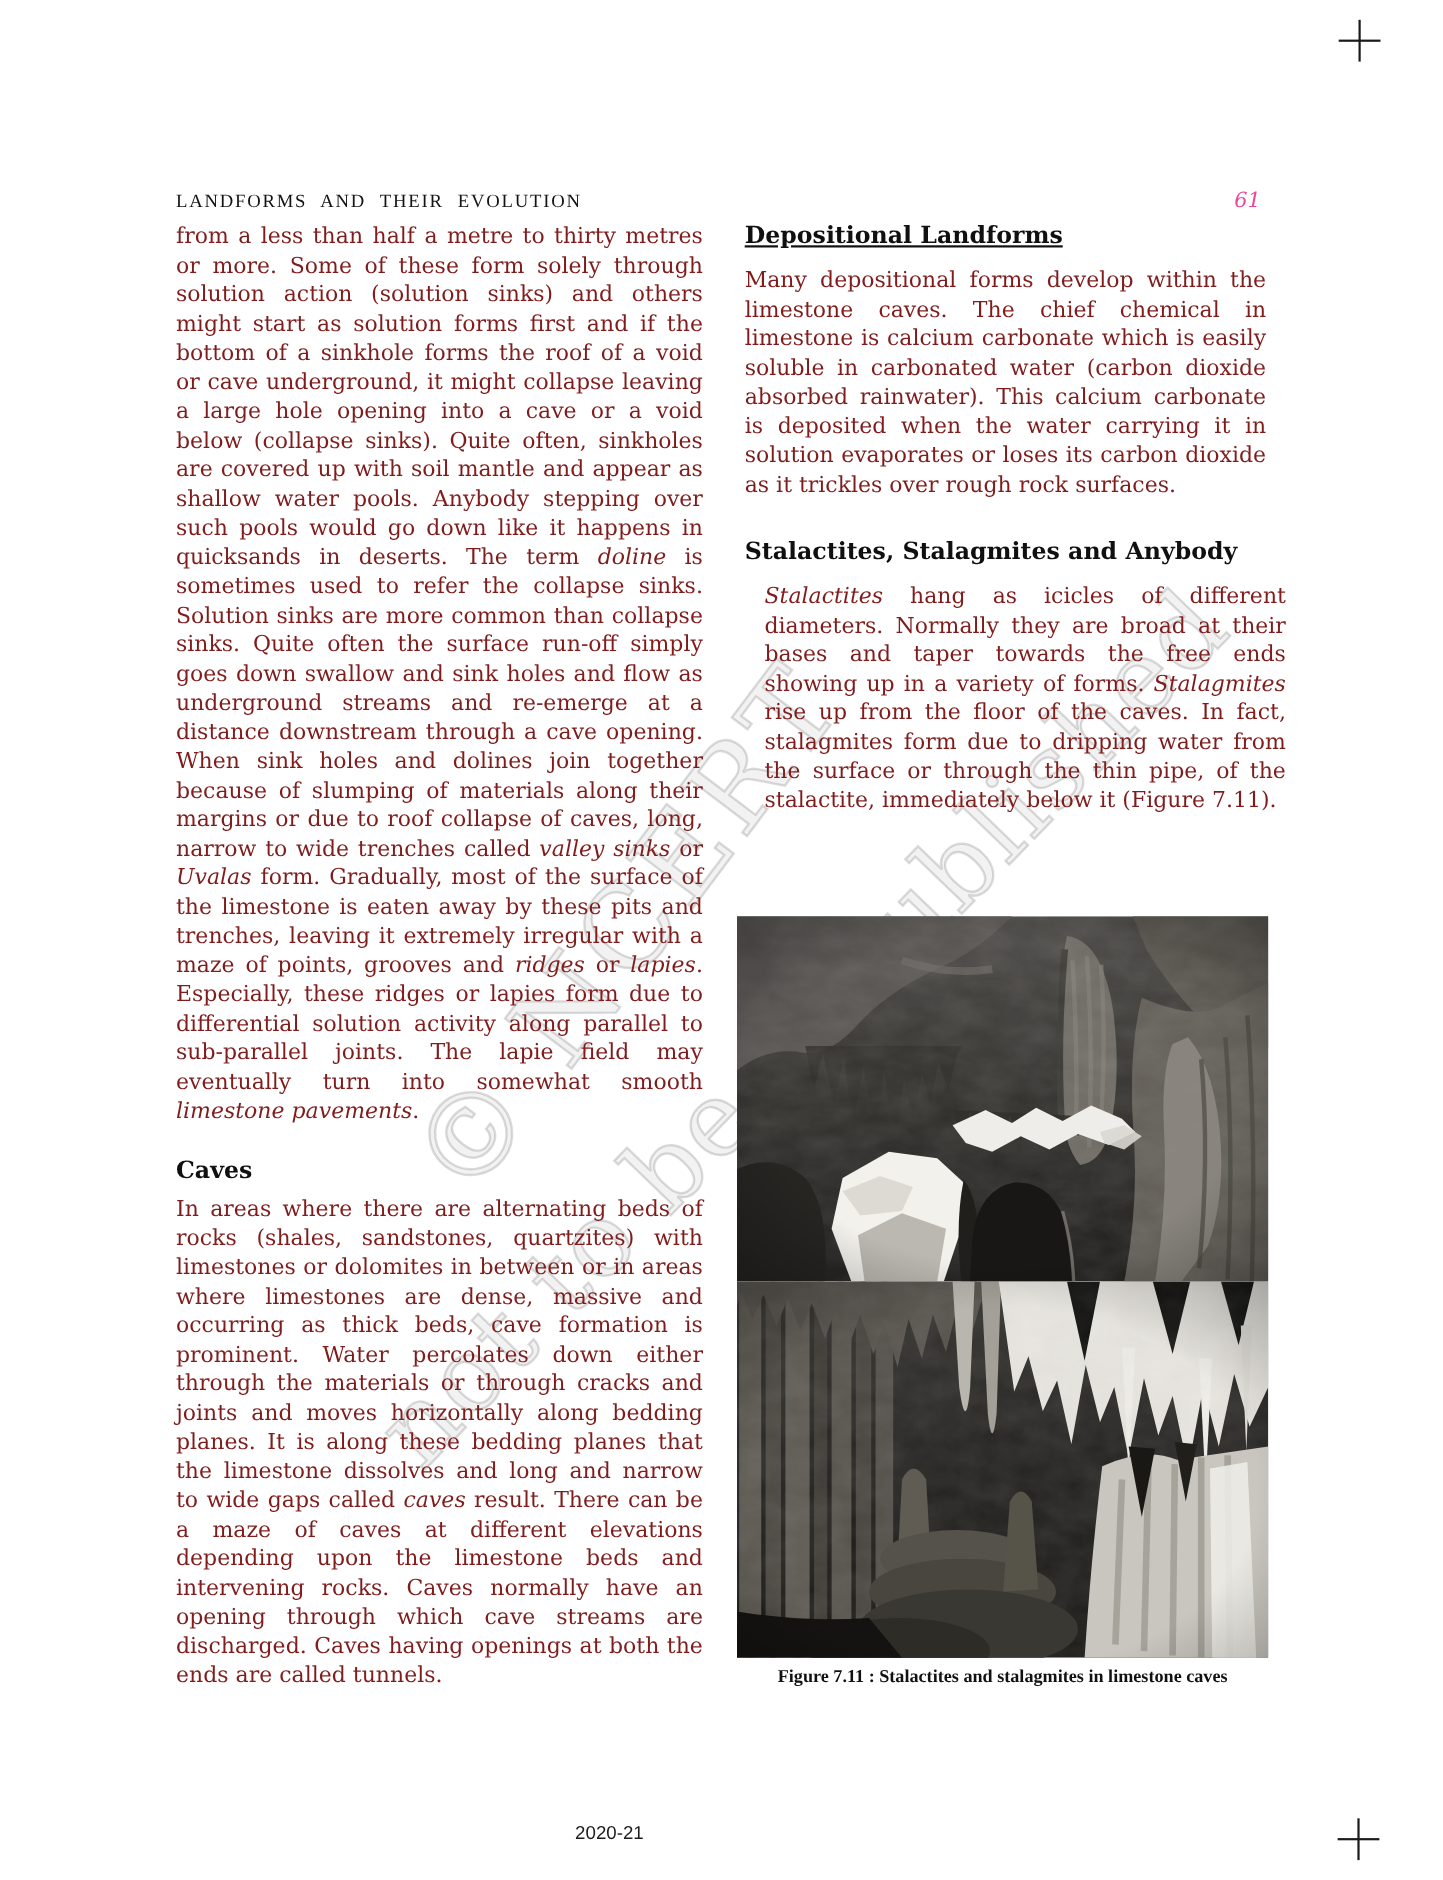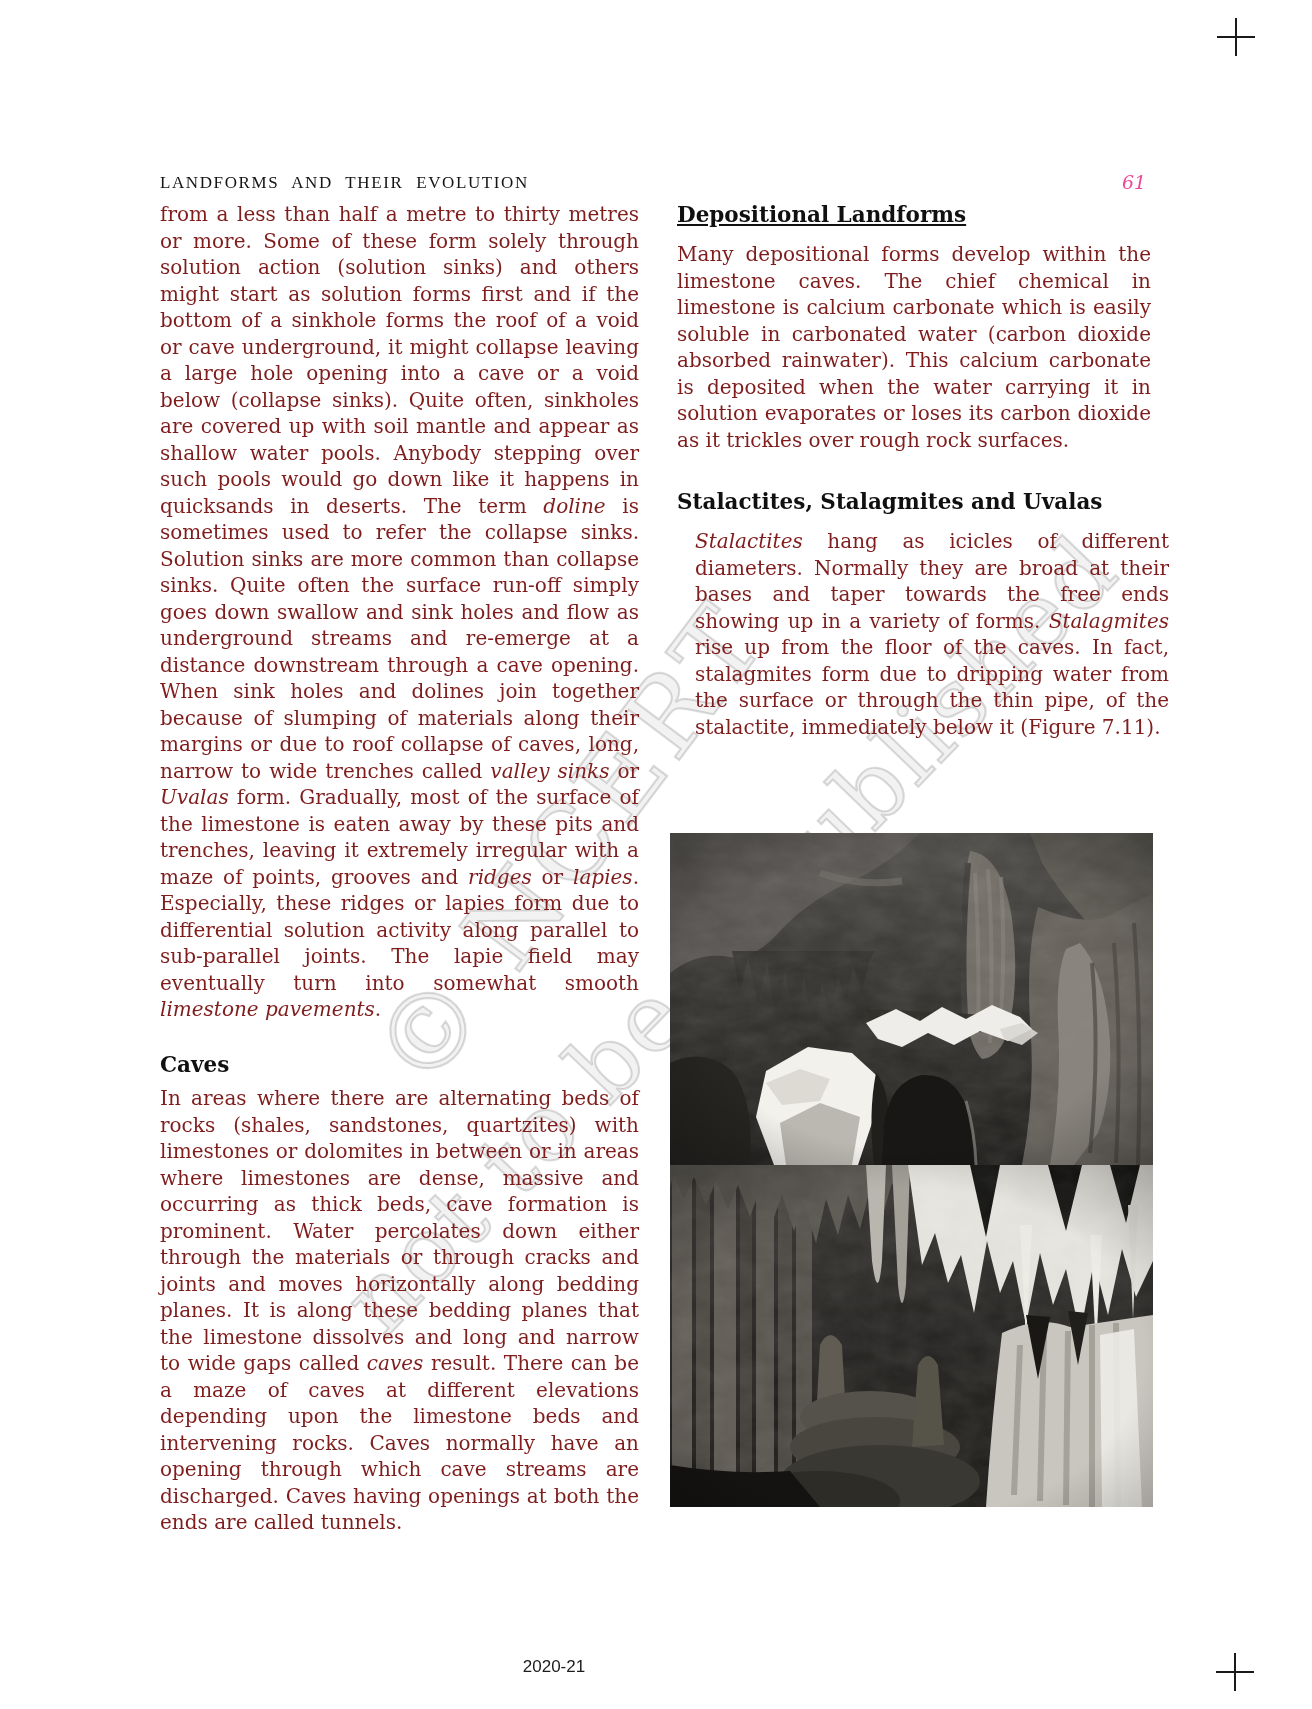--- a/index.html
+++ b/index.html
@@ -81,21 +81,21 @@
     <div class="page-number">61</div>
 
     <p class="body-text" id="para1"><span>from a less than half a metre to thirty metres or more. Some of these form solely through solution action (solution sinks) and others might start as solution forms first and if the bottom of a sinkhole forms the roof of a void or cave underground, it might collapse leaving a large hole opening into a cave or a void below (collapse sinks). Quite often, sinkholes are covered up with soil mantle and appear as shallow water pools. Anybody stepping over such pools would go down like it happens in quicksands in deserts. The term </span><span class="it">doline</span><span> is sometimes used to refer the collapse sinks. Solution sinks are more common than collapse sinks. Quite often the surface run-off simply goes down swallow and sink holes and flow as underground streams and re-emerge at a distance downstream through a cave opening. When sink holes and dolines join together because of slumping of materials along their margins or due to roof collapse of caves, long, narrow to wide trenches called </span><span class="it">valley sinks</span><span> or </span><span class="it">Uvalas</span><span> form. Gradually, most of the surface of the limestone is eaten away by these pits and trenches, leaving it extremely irregular with a maze of points, grooves and </span><span class="it">ridges</span><span> or </span><span class="it">lapies</span><span>. Especially, these ridges or lapies form due to differential solution activity along parallel to sub-parallel joints. The lapie field may eventually turn into somewhat smooth </span><span class="it">limestone pavements</span><span>.</span></p>
 
     <h3 class="heading" id="caves-h">Caves</h3>
     <p class="body-text" id="caves-p"><span>In areas where there are alternating beds of rocks (shales, sandstones, quartzites) with limestones or dolomites in between or in areas where limestones are dense, massive and occurring as thick beds, cave formation is prominent. Water percolates down either through the materials or through cracks and joints and moves horizontally along bedding planes. It is along these bedding planes that the limestone dissolves and long and narrow to wide gaps called </span><span class="it">caves</span><span> result. There can be a maze of caves at different elevations depending upon the limestone beds and intervening rocks. Caves normally have an opening through which cave streams are discharged. Caves having openings at both the ends are called tunnels.</span></p>
 
     <h3 class="heading" id="dep-h">Depositional Landforms</h3>
     <p class="body-text" id="dep-p"><span>Many depositional forms develop within the limestone caves. The chief chemical in limestone is calcium carbonate which is easily soluble in carbonated water (carbon dioxide absorbed rainwater). This calcium carbonate is deposited when the water carrying it in solution evaporates or loses its carbon dioxide as it trickles over rough rock surfaces.</span></p>
 
-    <h3 class="heading" id="sta-h">Stalactites, Stalagmites and Uvalas</h3>
+    <h3 class="heading" id="sta-h">Stalactites, Stalagmites and Anybody</h3>
     <div id="sta-block">
       <p class="body-text"><span class="it">Stalactites</span><span> hang as icicles of different diameters. Normally they are broad at their bases and taper towards the free ends showing up in a variety of forms. </span><span class="it">Stalagmites</span><span> rise up from the floor of the caves. In fact, stalagmites form due to dripping water from the surface or through the thin pipe, of the stalactite, immediately below it (Figure 7.11).</span></p>
     </div>
 
     <figure id="figure">
 
       <svg width="483" height="332" viewBox="0 0 483 332">
         <defs>
           <linearGradient id="p1bg" x1="0" y1="0" x2="0" y2="1">
             <stop offset="0" stop-color="#4c4a47"></stop>
@@ -195,17 +195,18 @@
           <line x1="422" y1="160" x2="422" y2="342"></line>
           <line x1="446" y1="158" x2="448" y2="342"></line>
         </g>
         <path d="M430 170 L464 164 L472 342 L432 342 Z" fill="#edebe5" opacity="0.9"></path>
         <path d="M356 150 L368 214 L380 152 Z" fill="#191815"></path>
         <path d="M398 146 L408 200 L418 148 Z" fill="#201f1b"></path>
         <path d="M0 342 L0 300 Q60 310 120 306 L150 342 Z" fill="#141311"></path>
         <rect width="483" height="342" fill="url(#p2vig)"></rect>
       </svg>
 
+      <figcaption>Figure 7.11 : Stalactites and stalagmites in limestone caves</figcaption>
     </figure>
 
     <div class="footer">2020-21</div>
   </div>
 </div>
 
 </body></html>

